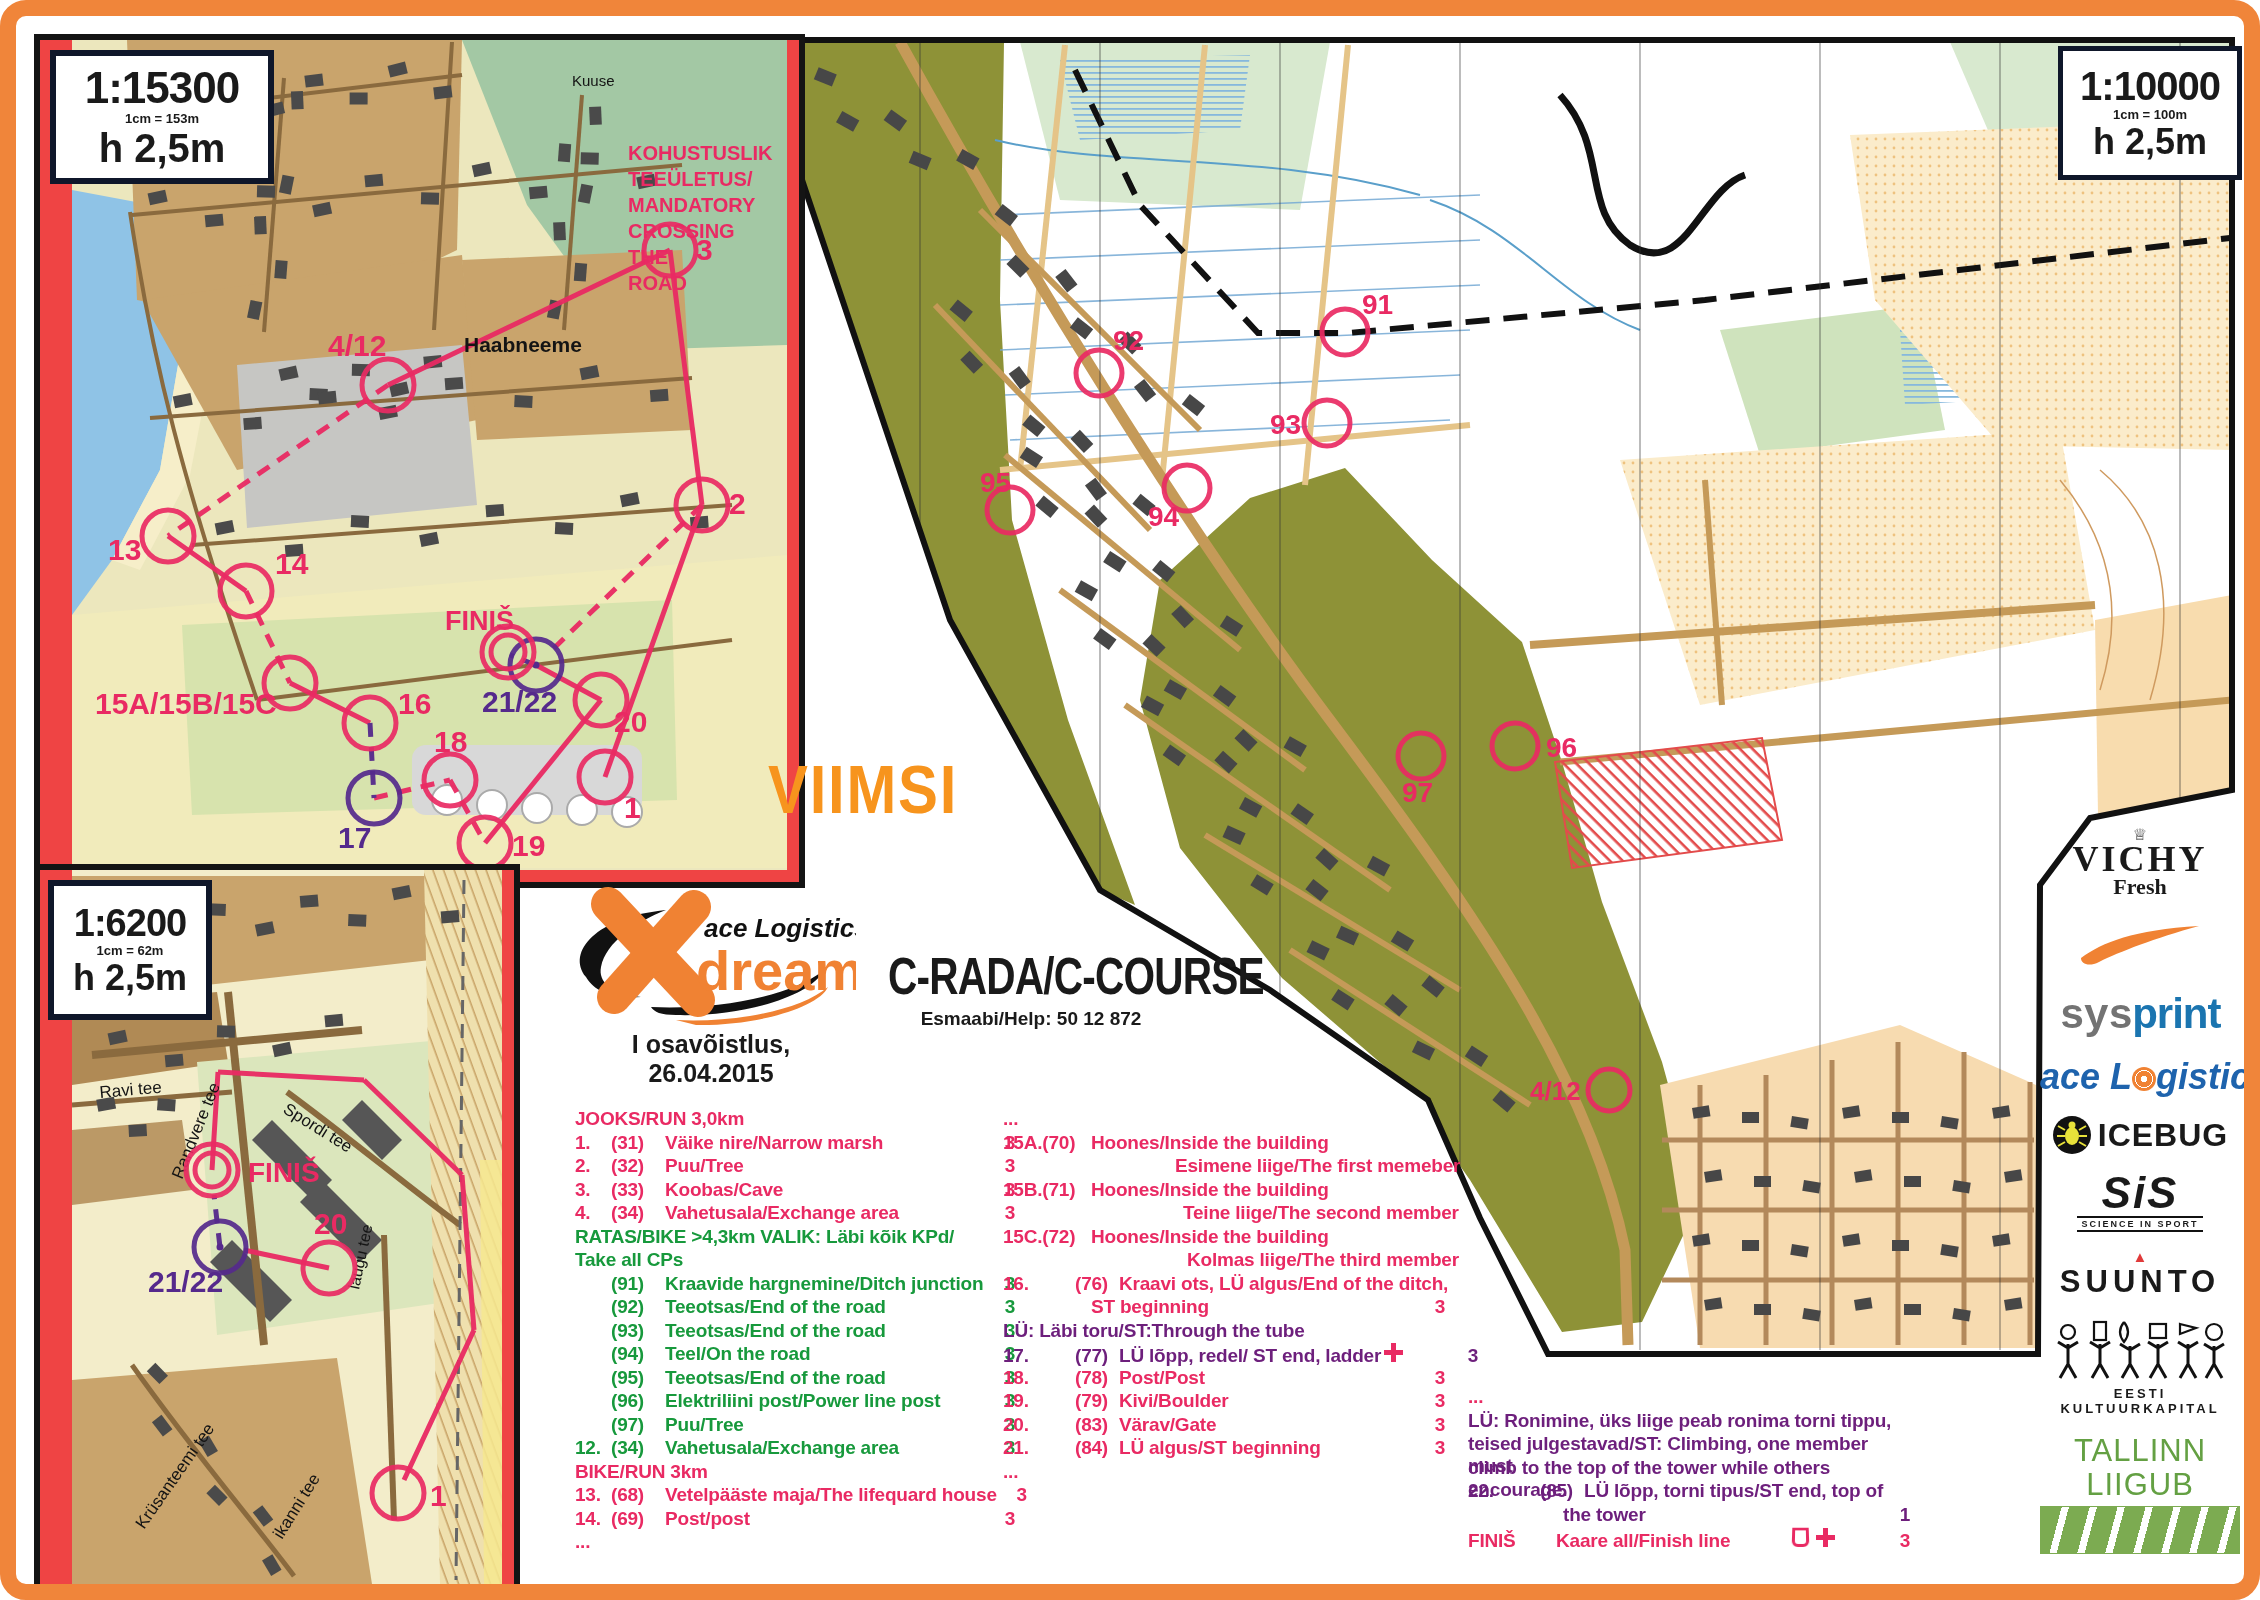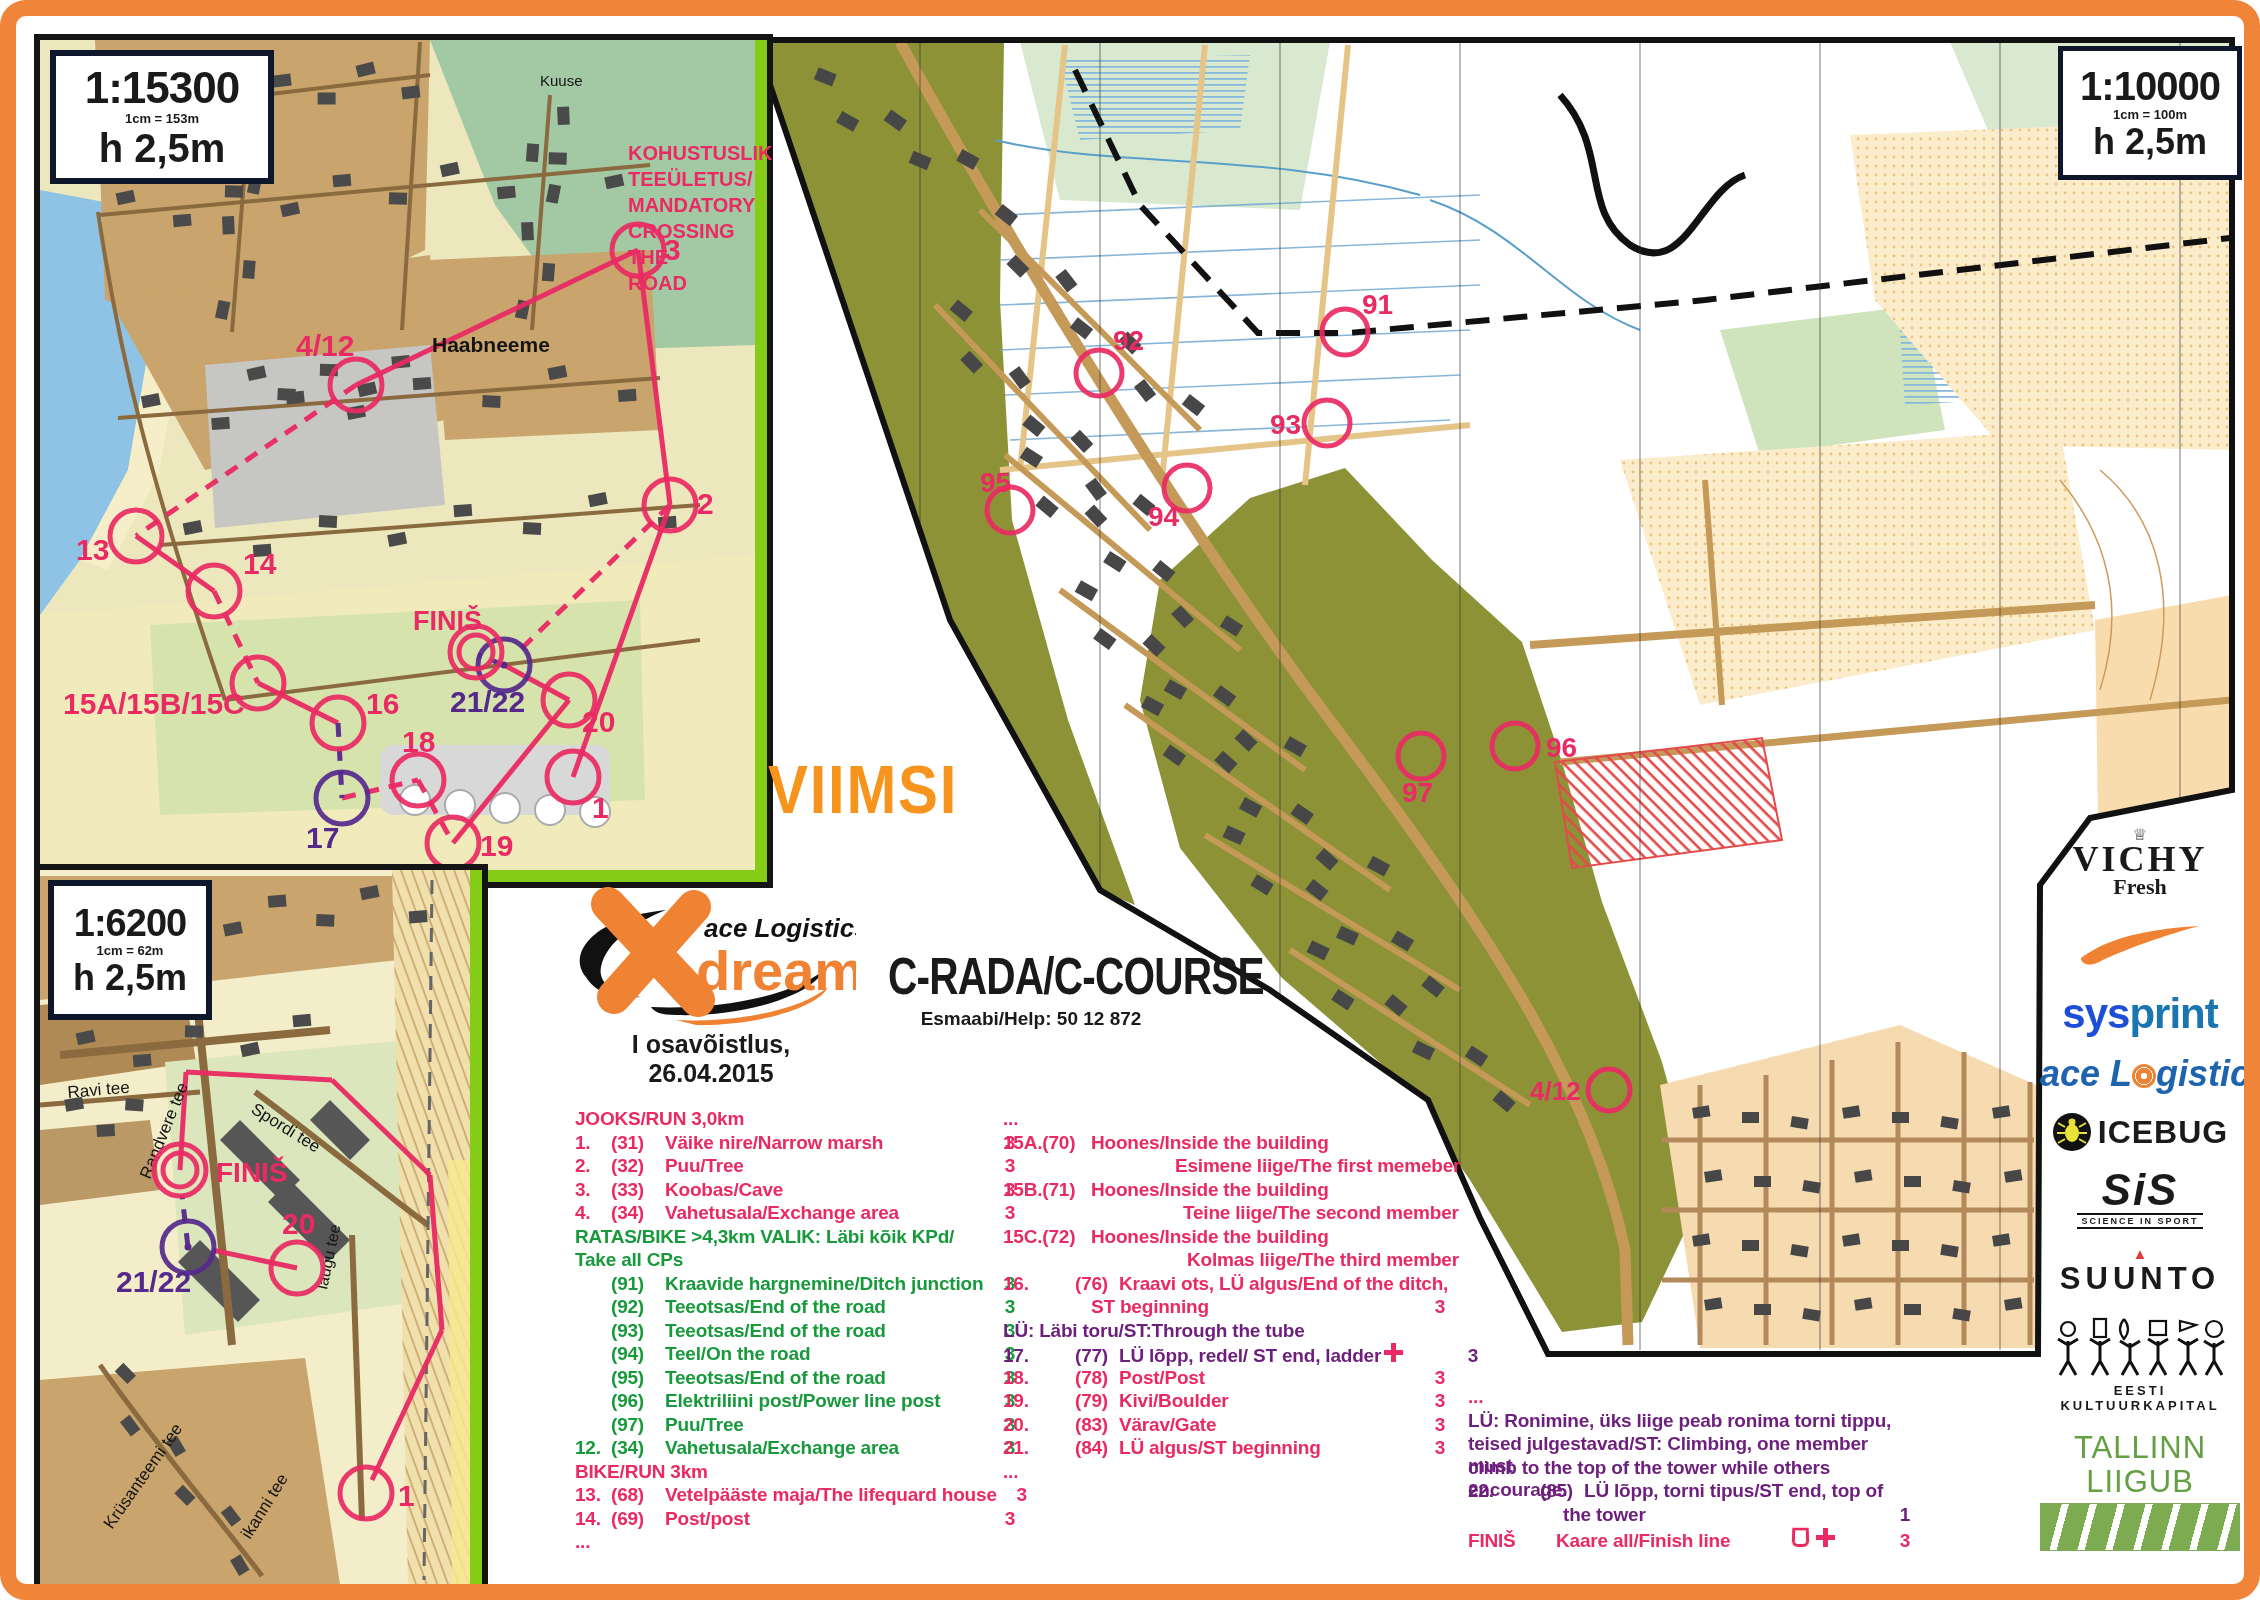--- a/index.html
+++ b/index.html
@@ -2,21 +2,21 @@
 <html style="--orange: #f0853a; --viimsi: #f7941d; --pink: #e92a63; --green: #17993c; --purple: #6d1f7c;"><head>
 <meta charset="utf-8">
 <style>
   html,body{margin:0;padding:0;background:#888;}
   #page{position:relative;width:2260px;height:1600px;background:#ffffff;overflow:hidden;
         font-family:"Liberation Sans",sans-serif;color:#1a1a1a;}
   #frame{position:absolute;inset:0;border:16px solid var(--orange,#f0853a);border-radius:26px;z-index:60;pointer-events:none;}
   svg text{font-family:"Liberation Sans",sans-serif;}
 
   
-  .panel{position:absolute;border:6px solid #141414;background:#84cc16;z-index:2;}
+  .panel{position:absolute;border:6px solid #141414;background:#ef4444;z-index:2;padding-left:32px;}
   #panel-top{left:34px;top:34px;width:727px;height:842px;}
   #panel-bottom{left:34px;top:864px;width:442px;height:726px;}
   .panel svg{display:block;}
 
   
   .scalebox{position:absolute;background:#fff;border:6px solid #0f172a;z-index:12;text-align:center;
             display:flex;flex-direction:column;justify-content:center;line-height:1.02;}
   .scalebox .sc1{font-weight:800;font-size:44px;letter-spacing:-1px;}
   .scalebox .sc2{font-weight:700;font-size:13px;margin:2px 0;}
   .scalebox .sc3{font-weight:800;font-size:40px;}
@@ -60,21 +60,21 @@
             box-sizing:border-box;margin:0 4px;transform:perspective(60px) rotateX(14deg);}
 
   
   #sponsors{position:absolute;left:2040px;top:828px;width:200px;z-index:5;text-align:center;}
   .sponsor{margin-bottom:18px;}
   #sp-vichy{font-family:"Liberation Serif",serif;}
   #sp-vichy .crest{font-size:16px;line-height:14px;}
   #sp-vichy .vname{font-size:36px;font-weight:700;letter-spacing:3px;line-height:34px;}
   #sp-vichy .vtag{font-size:22px;font-weight:700;line-height:22px;}
   #sp-sysprint{font-size:42px;font-weight:700;letter-spacing:-1px;line-height:44px;}
-  #sp-sysprint .p1{color:#1d4ed8;} #sp-sysprint .p2{color:#1b75b0;}
+  #sp-sysprint .p1{color:#737373;font-family:Liberation Mono, monospace;} #sp-sysprint .p2{color:#1b75b0;}
   #sp-ace{font-size:36px;font-weight:700;font-style:italic;color:#1e63ad;line-height:40px;white-space:nowrap;}
   .swirl{display:inline-block;width:24px;height:24px;border-radius:50%;vertical-align:-2px;
          background:radial-gradient(circle at 50% 50%, #fff 0 3px, #f08233 3px 8px, #fff 8px 9px, #f08233 9px 12px);}
   #sp-icebug{display:flex;align-items:center;justify-content:center;gap:6px;}
   #sp-icebug .iname{font-size:32px;font-weight:900;letter-spacing:1px;}
   #sp-sis .sname{font-size:44px;font-weight:900;font-style:italic;line-height:40px;letter-spacing:2px;}
   #sp-sis .stag{display:inline-block;font-size:9px;font-weight:700;letter-spacing:2px;border-top:2px solid #111;border-bottom:2px solid #111;padding:1px 4px;}
   #sp-suunto .tri{color:#e03a3a;font-size:15px;line-height:14px;}
   #sp-suunto .sname{font-size:31px;font-weight:600;letter-spacing:5px;}
   #sp-kulka .kname{font-size:13px;font-weight:700;letter-spacing:3px;margin-top:2px;}

